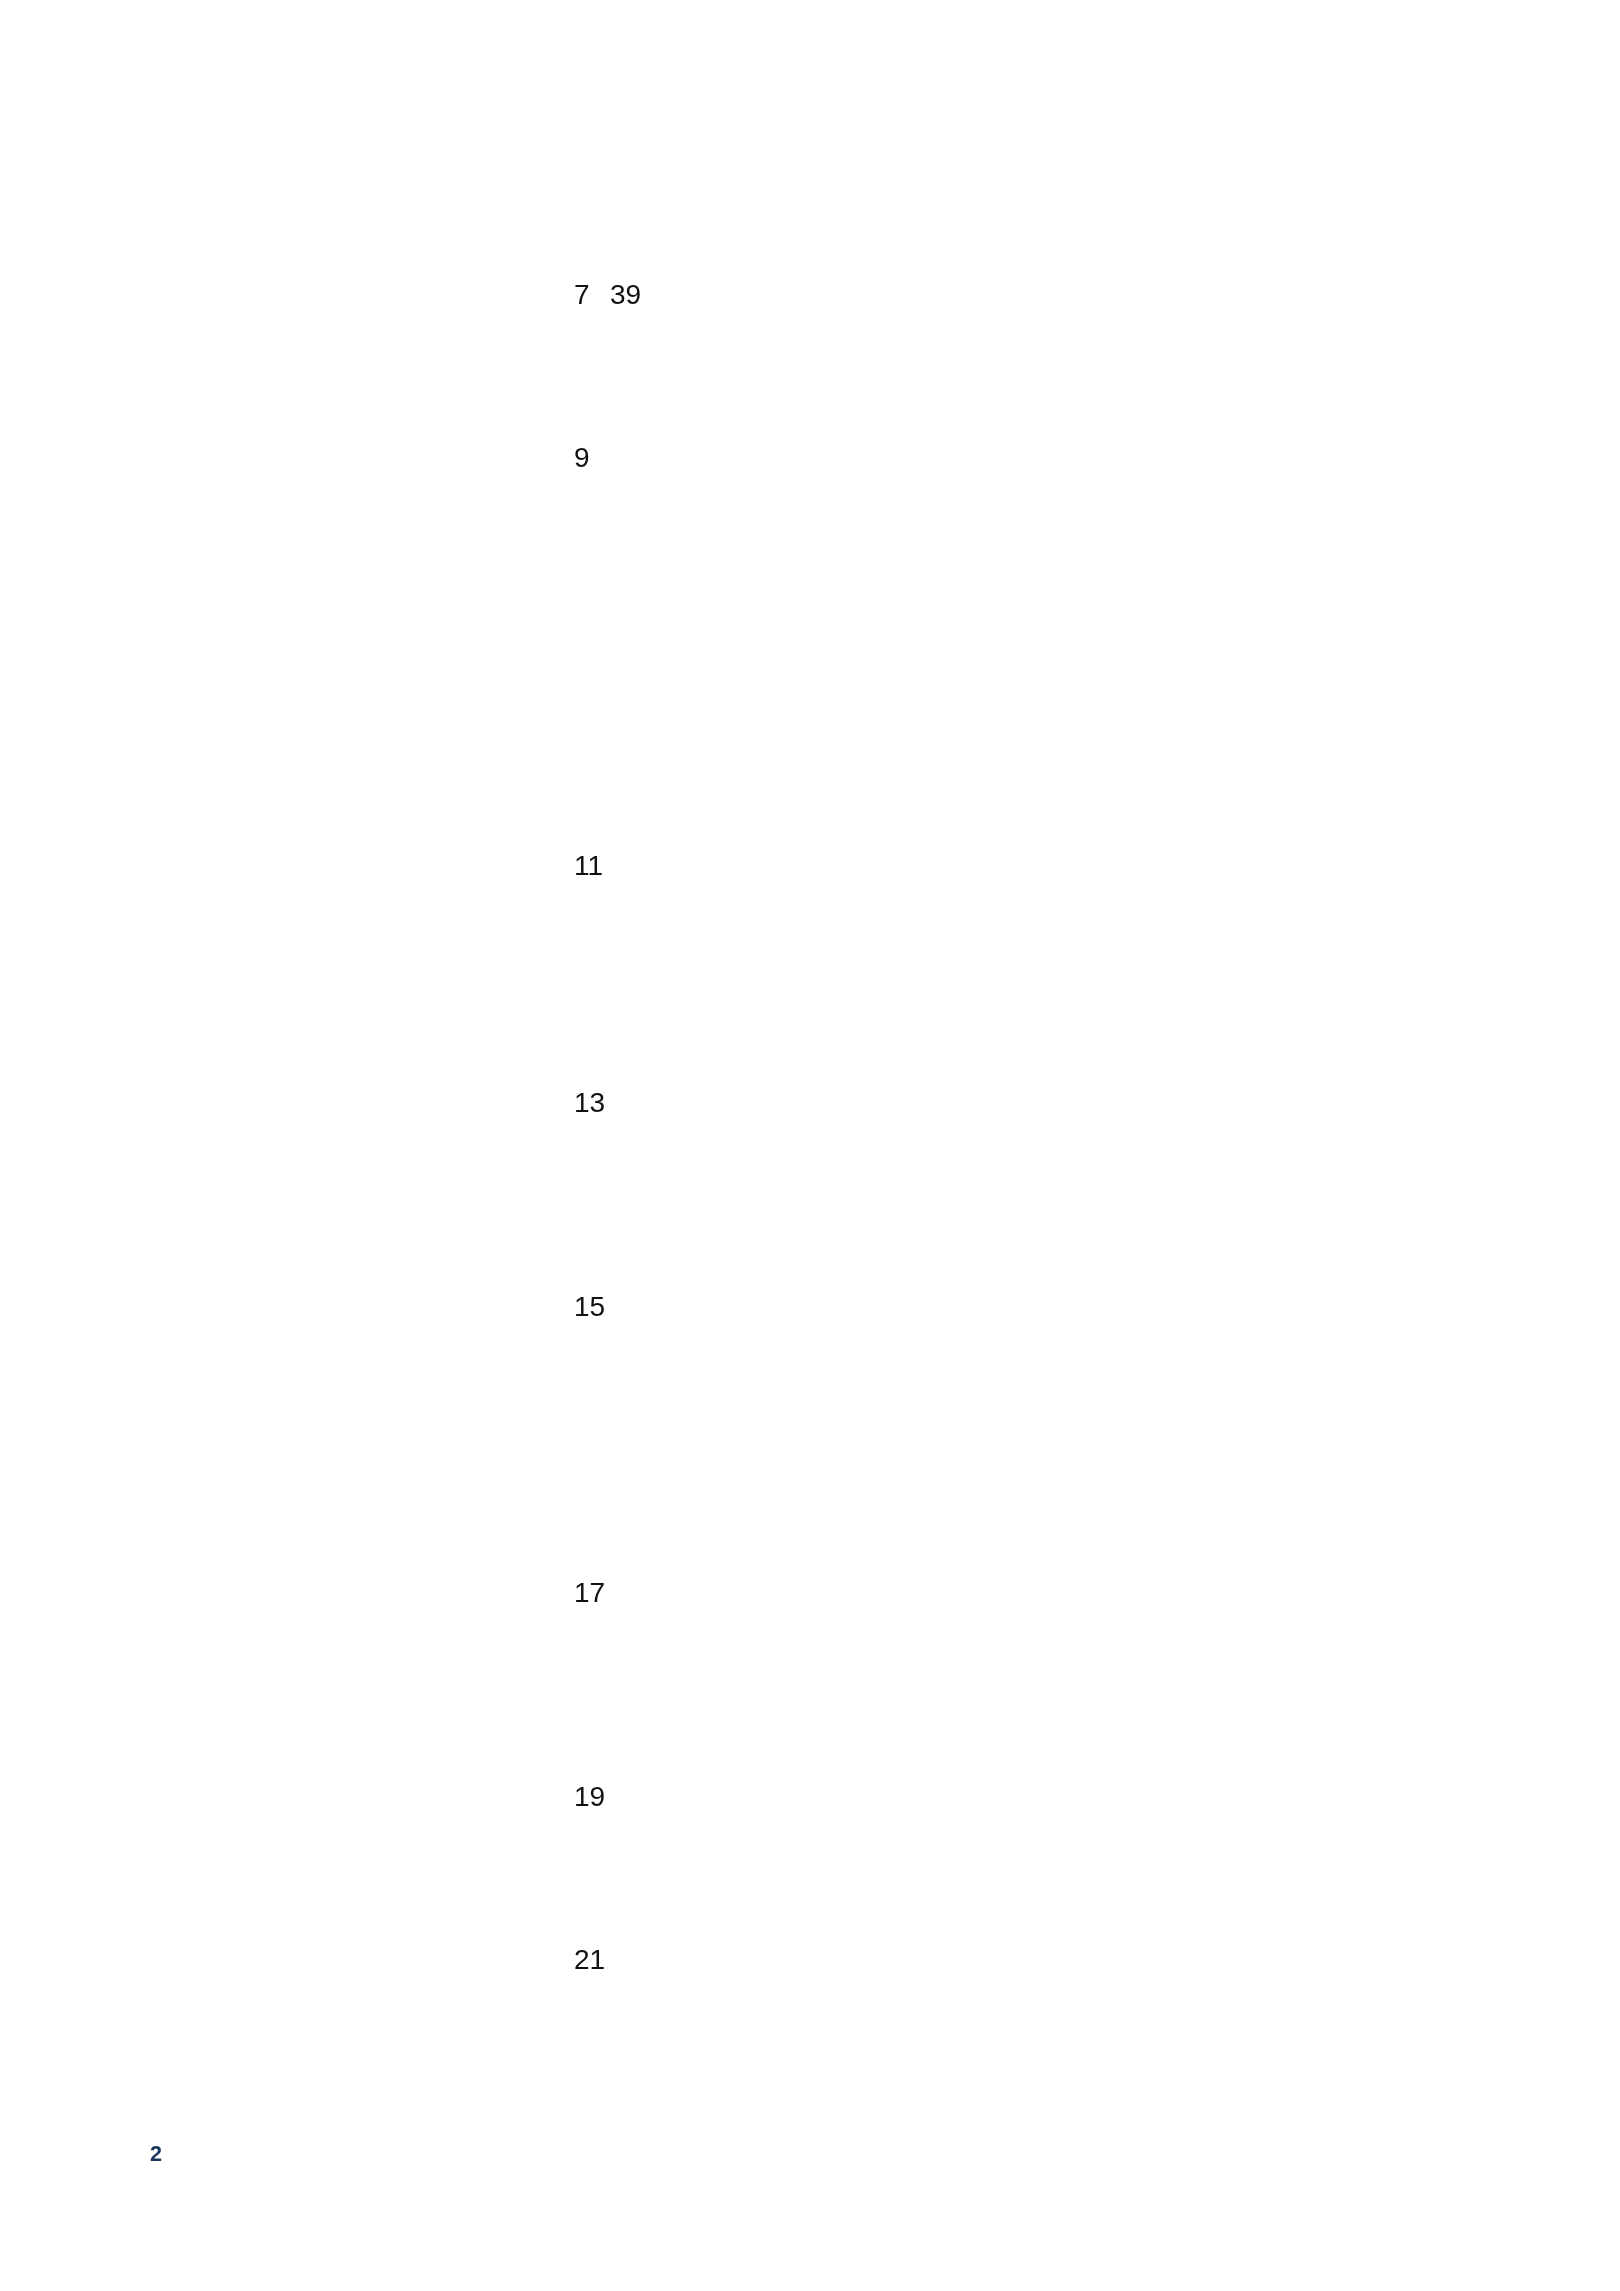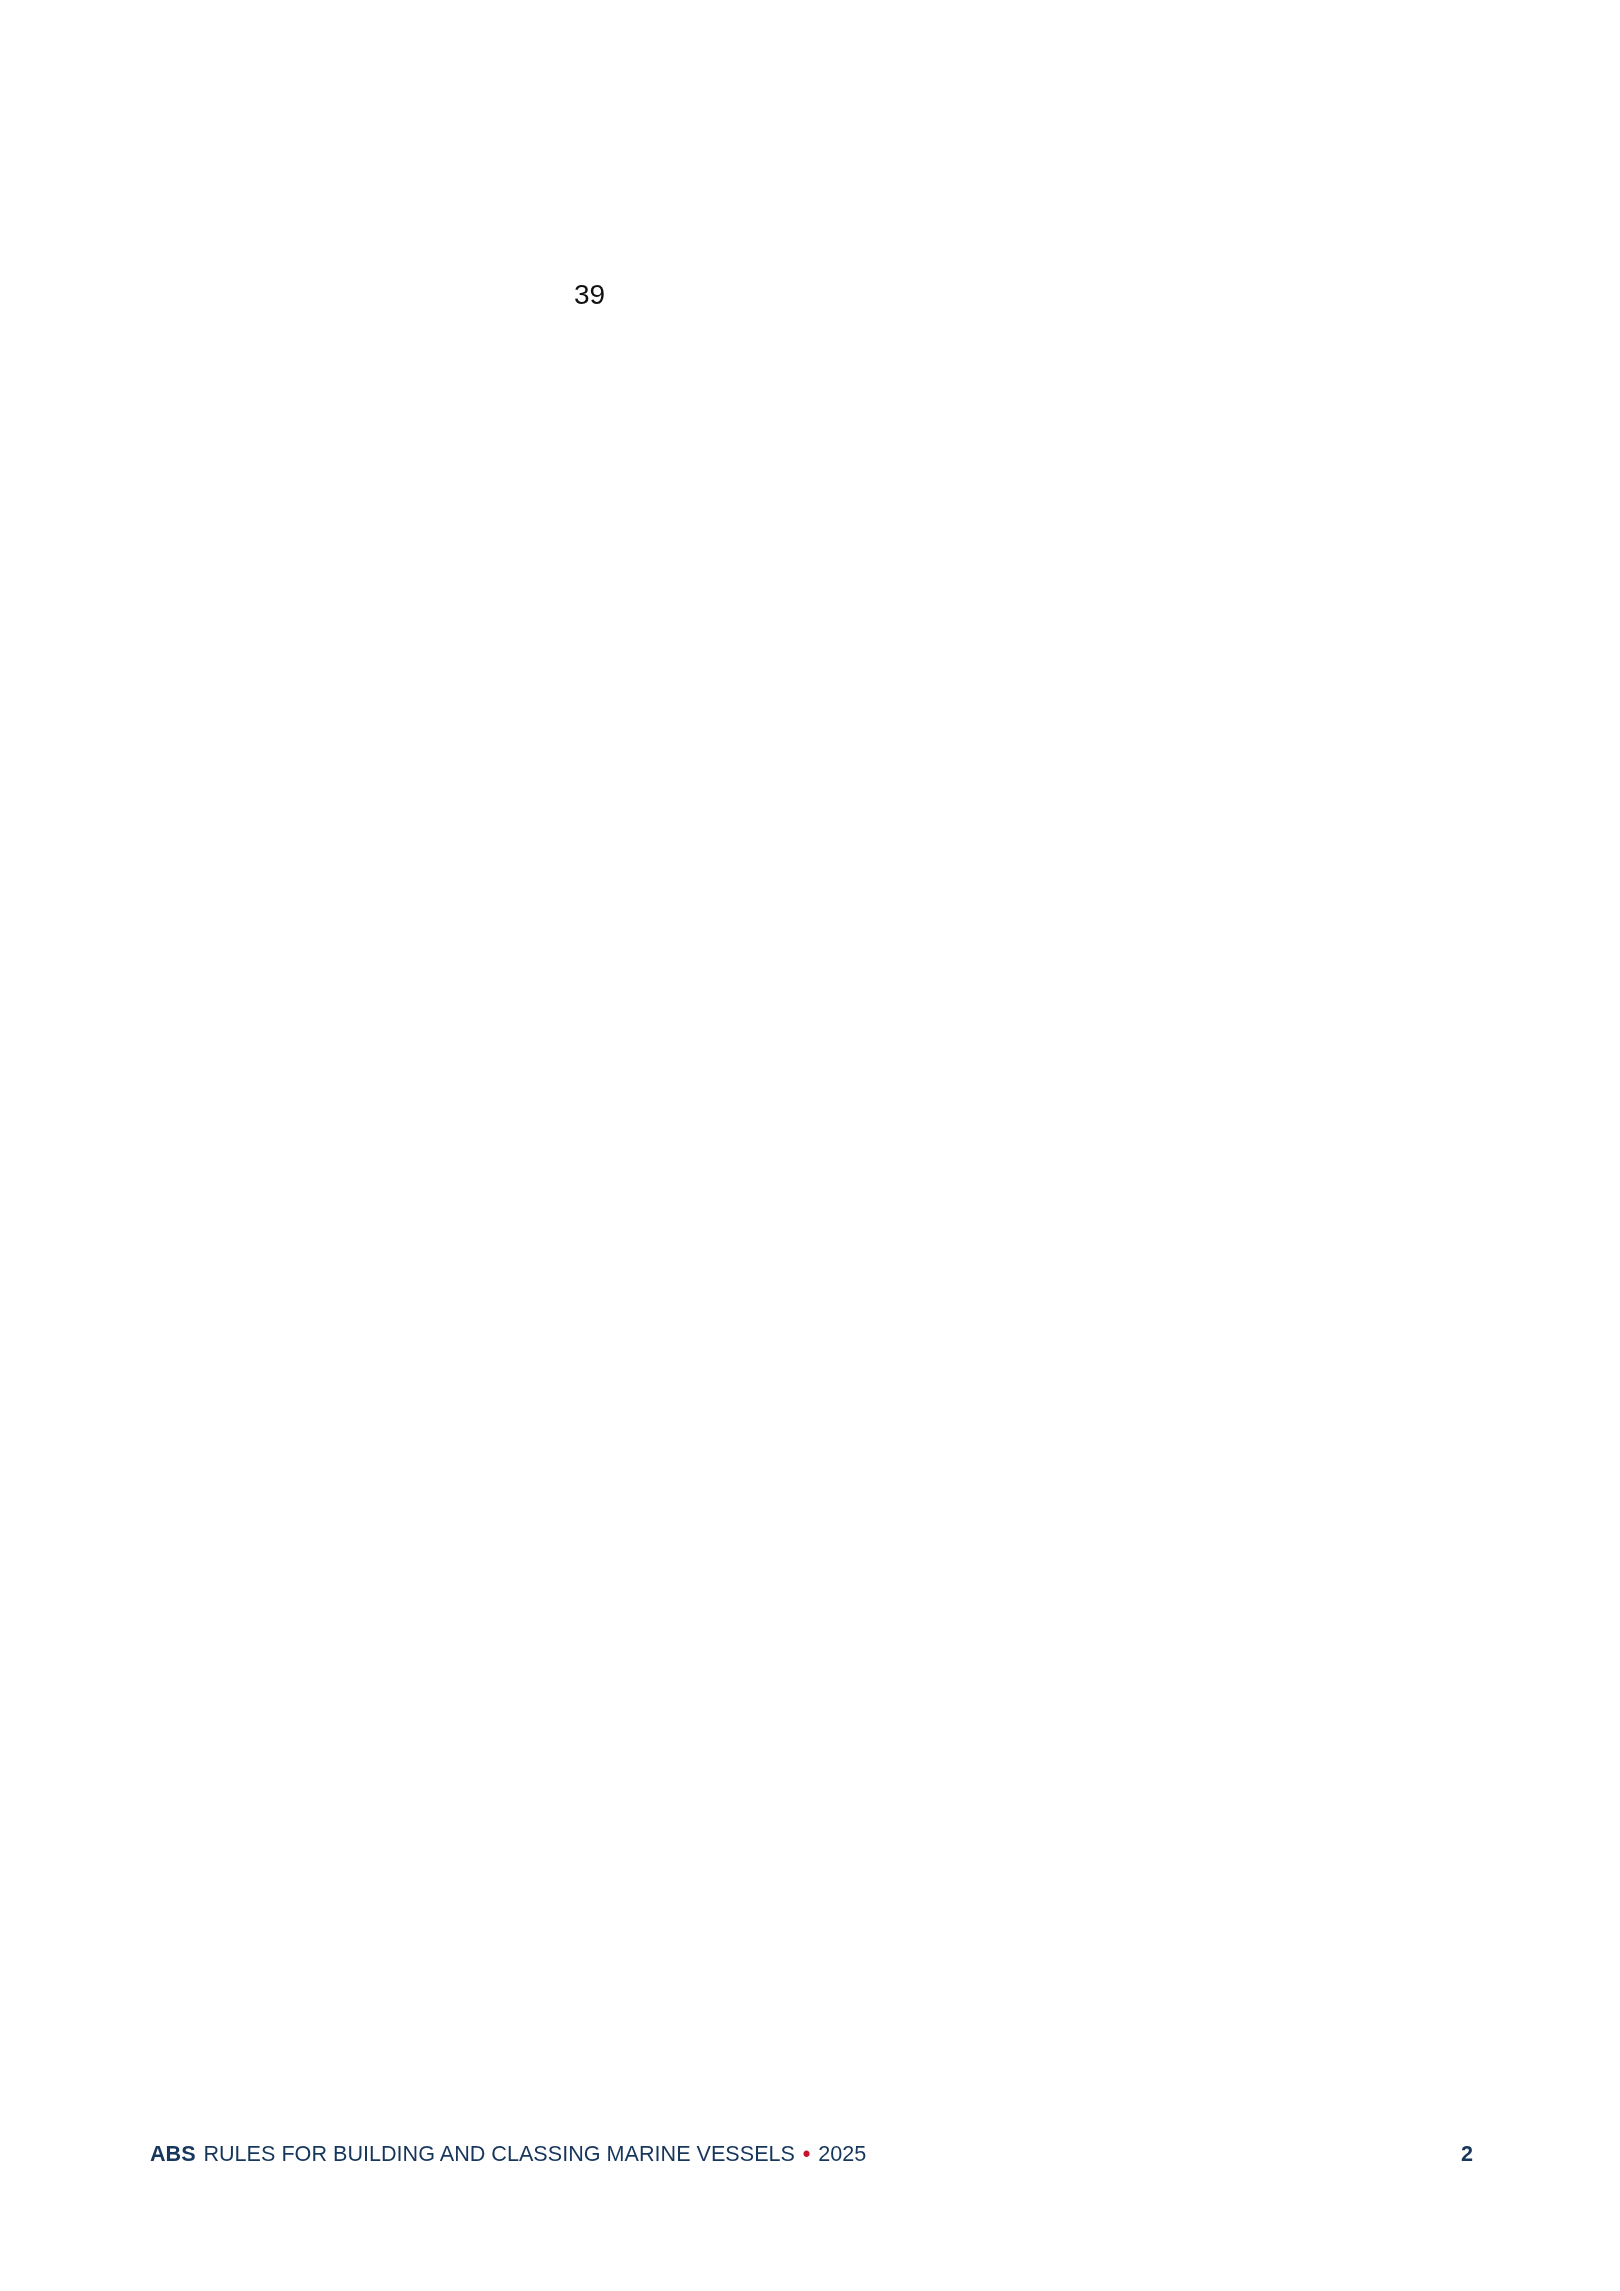--- a/index.html
+++ b/index.html
@@ -53,20 +53,21 @@
     margin: 0 1px 0 2px;
     background-image: radial-gradient(circle, #1a1a1a 1.6px, rgba(0,0,0,0) 2px);
     background-size: 7.8px 7.8px;
     background-repeat: repeat-x;
     background-position: 0 calc(100% - 5.9px);
   }
   .row.lvl1 .leader { margin-left: 8.8px; }
   .row .page {
     flex: 0 0 auto;
     white-space: nowrap;
+    margin-left: 36px;
   }
   
   .bodymulti {
     flex: 1 1 auto;
     display: flex;
     flex-direction: column;
   }
   .bodymulti .t1 { white-space: nowrap; }
   .bodymulti .cont {
     display: flex;
@@ -355,20 +356,17 @@
       </div>
       <div class="row lvl2">
         <span class="num">21.3</span>
         <span class="title">Corrosion/Abrasion Additions for Shell Plating</span>
         <span class="leader"></span>
         <span class="page">39</span>
       </div>
     </div>
 
   <div class="footer">
-    <div class="left">
-      <span class="brand">ABS</span><span>RULES FOR BUILDING AND CLASSING MARINE VESSELS</span><span class="bullet">•</span><span>2025</span>
-    </div>
     <div class="pagenum">2</div>
   </div>
 
 </div>
 
 
 </body></html>

